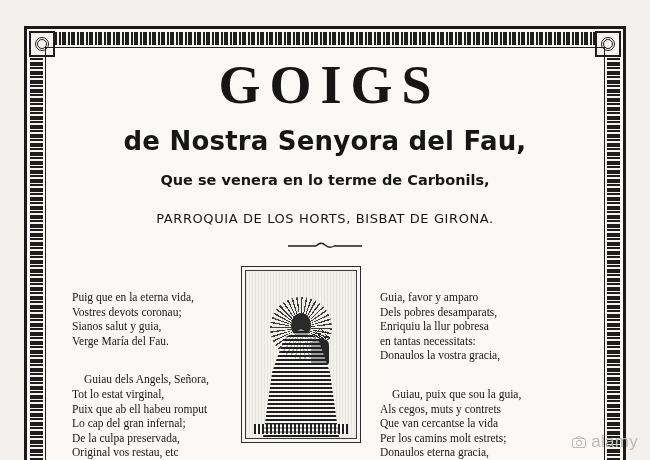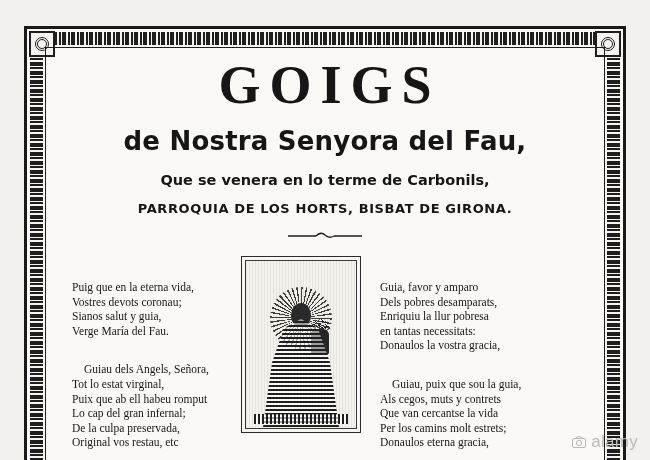--- a/index.html
+++ b/index.html
@@ -108,22 +108,22 @@
     text-align: center;
     font-family: "DejaVu Sans", sans-serif;
     font-size: 14.5px;
     font-weight: 700;
     margin-top: 16px;
   }
   .subtitle3 {
     text-align: center;
     font-family: "DejaVu Sans", sans-serif;
     font-size: 13px;
-    font-weight: 700;
-    margin-top: 13px;
+    font-weight: 400;
+    margin-top: 23px;
     letter-spacing: 0.6px;
   }
 
   .divider {
     width: 78px;
     margin: 14px auto 0 auto;
     text-align: center;
     line-height: 0;
   }
   .divider svg { display: block; }

